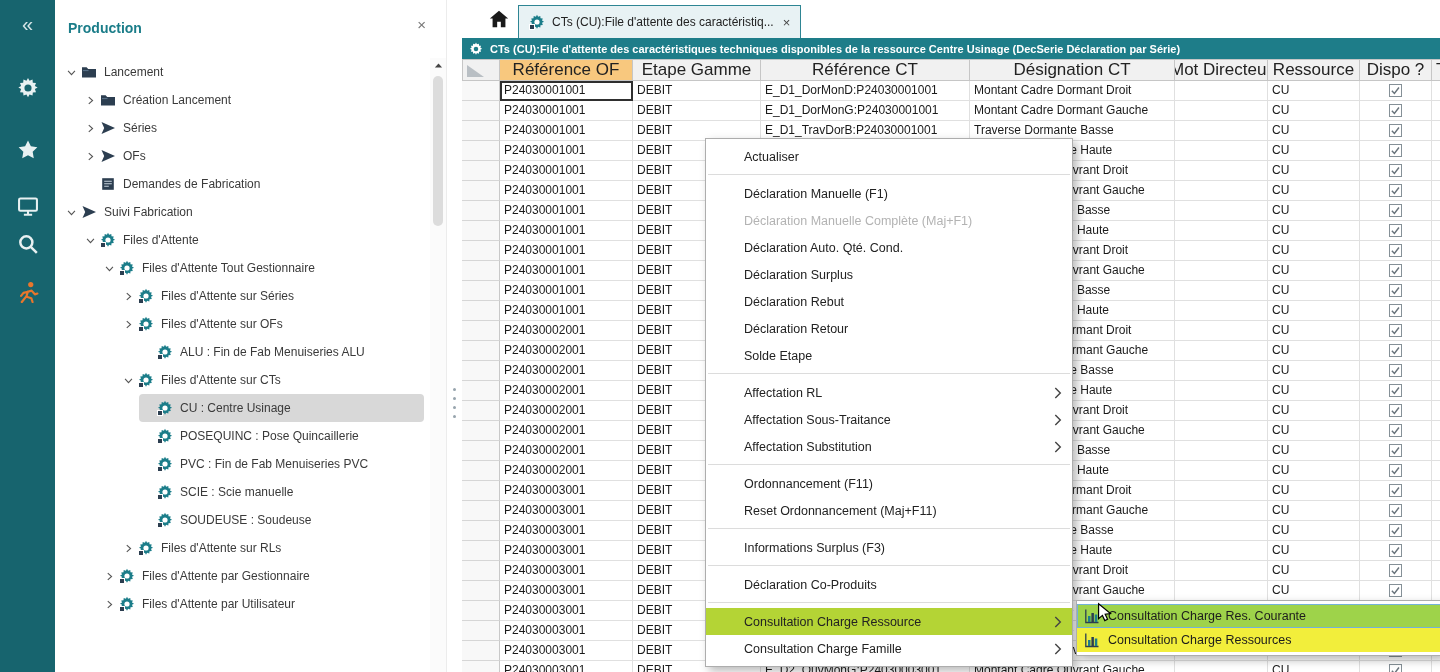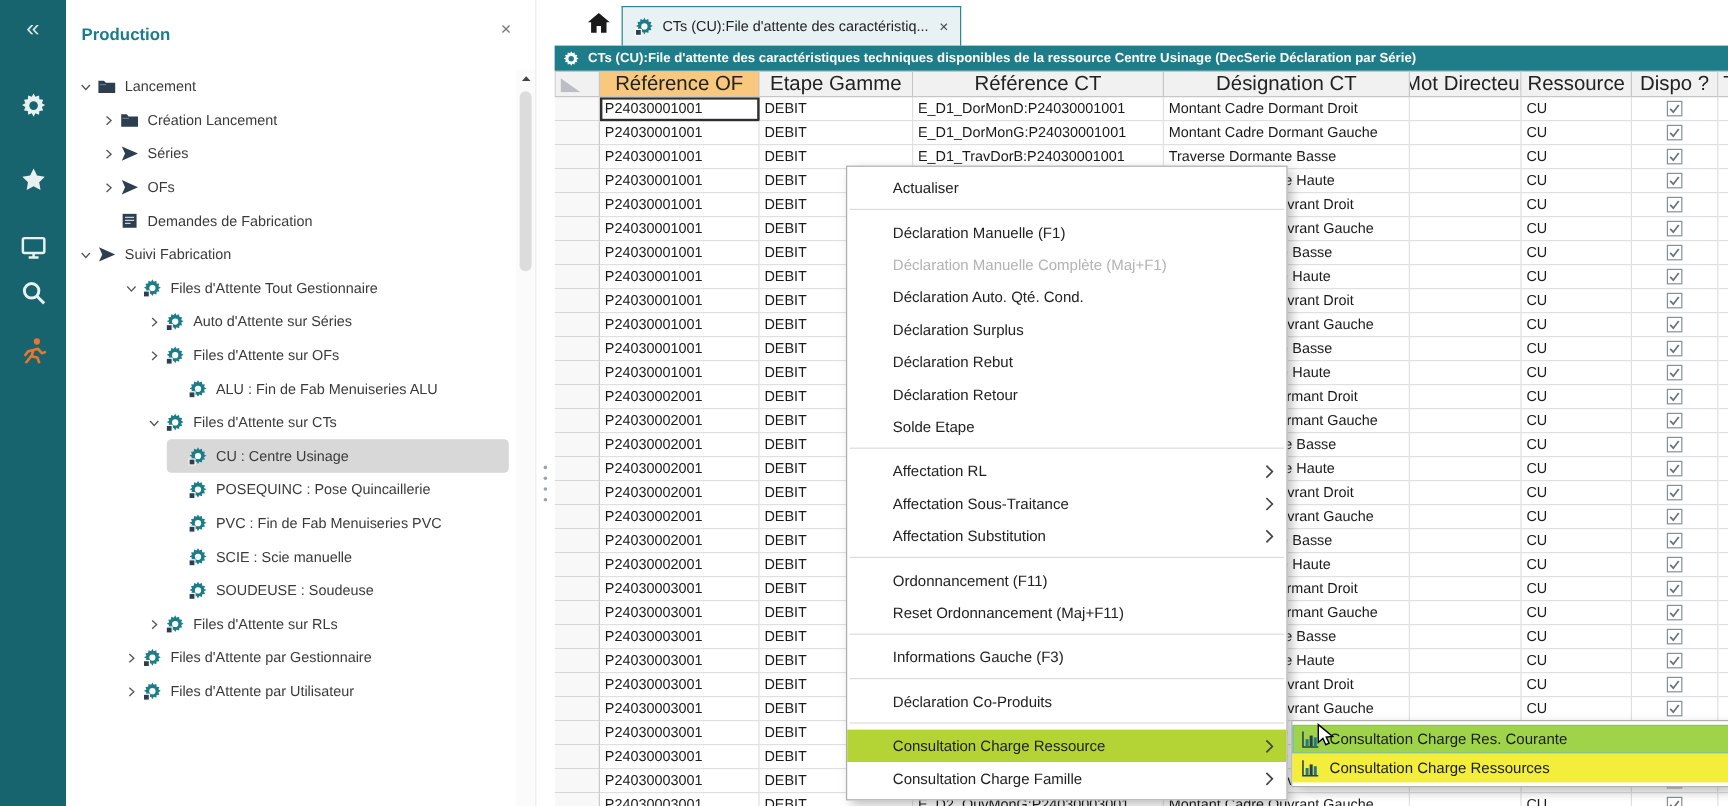--- a/index.html
+++ b/index.html
@@ -203,20 +203,35 @@
               <path d="M3 5.5l5 5.5 5-5.5" stroke="#555" fill="none" stroke-width="1.6"></path>
             </svg>
           </span>
           <span class="tree-icon">
             <svg viewBox="0 0 16 16">
               <path d="M1.5 14L15 8 1.5 2l2.7 6z" fill="#2c3e50"></path>
             </svg>
           </span>
           <span class="tree-label">Suivi Fabrication</span>
         </div>
+        <div class="tree-row" style="margin-left: 27px;">
+          <span class="expander">
+            <svg viewBox="0 0 16 16">
+              <path d="M3 5.5l5 5.5 5-5.5" stroke="#555" fill="none" stroke-width="1.6"></path>
+            </svg>
+          </span>
+          <span class="tree-icon">
+            <svg viewBox="0 0 16 16">
+              <path d="M8 .7l1.1 2 2.2-.8.2 2.3 2.3.2-.8 2.2 2 1.1-2 1.1.8 2.2-2.3.2-.2 2.3-2.2-.8-1.1 2-1.1-2-2.2.8-.2-2.3-2.3-.2.8-2.2-2-1.1 2-1.1-.8-2.2 2.3-.2.2-2.3 2.2.8z" fill="#1b7d89"></path>
+              <circle cx="8" cy="8" r="2.6" fill="#fff"></circle>
+              <rect x="0.5" y="10.5" width="5" height="5" fill="#2c3e50" stroke="#fff"></rect>
+            </svg>
+          </span>
+          <span class="tree-label">Files d'Attente</span>
+        </div>
         <div class="tree-row" style="margin-left: 46px;">
           <span class="expander">
             <svg viewBox="0 0 16 16">
               <path d="M3 5.5l5 5.5 5-5.5" stroke="#555" fill="none" stroke-width="1.6"></path>
             </svg>
           </span>
           <span class="tree-icon">
             <svg viewBox="0 0 16 16">
               <path d="M8 .7l1.1 2 2.2-.8.2 2.3 2.3.2-.8 2.2 2 1.1-2 1.1.8 2.2-2.3.2-.2 2.3-2.2-.8-1.1 2-1.1-2-2.2.8-.2-2.3-2.3-.2.8-2.2-2-1.1 2-1.1-.8-2.2 2.3-.2.2-2.3 2.2.8z" fill="#1b7d89"></path>
               <circle cx="8" cy="8" r="2.6" fill="#fff"></circle>
@@ -231,21 +246,21 @@
               <path d="M5.5 3l5.5 5-5.5 5" stroke="#555" fill="none" stroke-width="1.6"></path>
             </svg>
           </span>
           <span class="tree-icon">
             <svg viewBox="0 0 16 16">
               <path d="M8 .7l1.1 2 2.2-.8.2 2.3 2.3.2-.8 2.2 2 1.1-2 1.1.8 2.2-2.3.2-.2 2.3-2.2-.8-1.1 2-1.1-2-2.2.8-.2-2.3-2.3-.2.8-2.2-2-1.1 2-1.1-.8-2.2 2.3-.2.2-2.3 2.2.8z" fill="#1b7d89"></path>
               <circle cx="8" cy="8" r="2.6" fill="#fff"></circle>
               <rect x="0.5" y="10.5" width="5" height="5" fill="#2c3e50" stroke="#fff"></rect>
             </svg>
           </span>
-          <span class="tree-label">Auto d'Attente sur Séries</span>
+          <span class="tree-label">Files d'Attente sur Séries</span>
         </div>
         <div class="tree-row" style="margin-left: 65px;">
           <span class="expander">
             <svg viewBox="0 0 16 16">
               <path d="M5.5 3l5.5 5-5.5 5" stroke="#555" fill="none" stroke-width="1.6"></path>
             </svg>
           </span>
           <span class="tree-icon">
             <svg viewBox="0 0 16 16">
               <path d="M8 .7l1.1 2 2.2-.8.2 2.3 2.3.2-.8 2.2 2 1.1-2 1.1.8 2.2-2.3.2-.2 2.3-2.2-.8-1.1 2-1.1-2-2.2.8-.2-2.3-2.3-.2.8-2.2-2-1.1 2-1.1-.8-2.2 2.3-.2.2-2.3 2.2.8z" fill="#1b7d89"></path>
@@ -1011,21 +1026,21 @@
       </div>
       <div class="menu-sep"></div>
       <div class="menu-item">
         <span class="menu-label">Ordonnancement (F11)</span>
       </div>
       <div class="menu-item">
         <span class="menu-label">Reset Ordonnancement (Maj+F11)</span>
       </div>
       <div class="menu-sep"></div>
       <div class="menu-item">
-        <span class="menu-label">Informations Gauche (F3)</span>
+        <span class="menu-label">Informations Surplus (F3)</span>
       </div>
       <div class="menu-sep"></div>
       <div class="menu-item">
         <span class="menu-label">Déclaration Co-Produits</span>
       </div>
       <div class="menu-sep"></div>
       <div class="menu-item hl-green">
         <span class="menu-label">Consultation Charge Ressource</span>
         <span class="menu-arrow">
           <svg viewBox="0 0 8 12">

